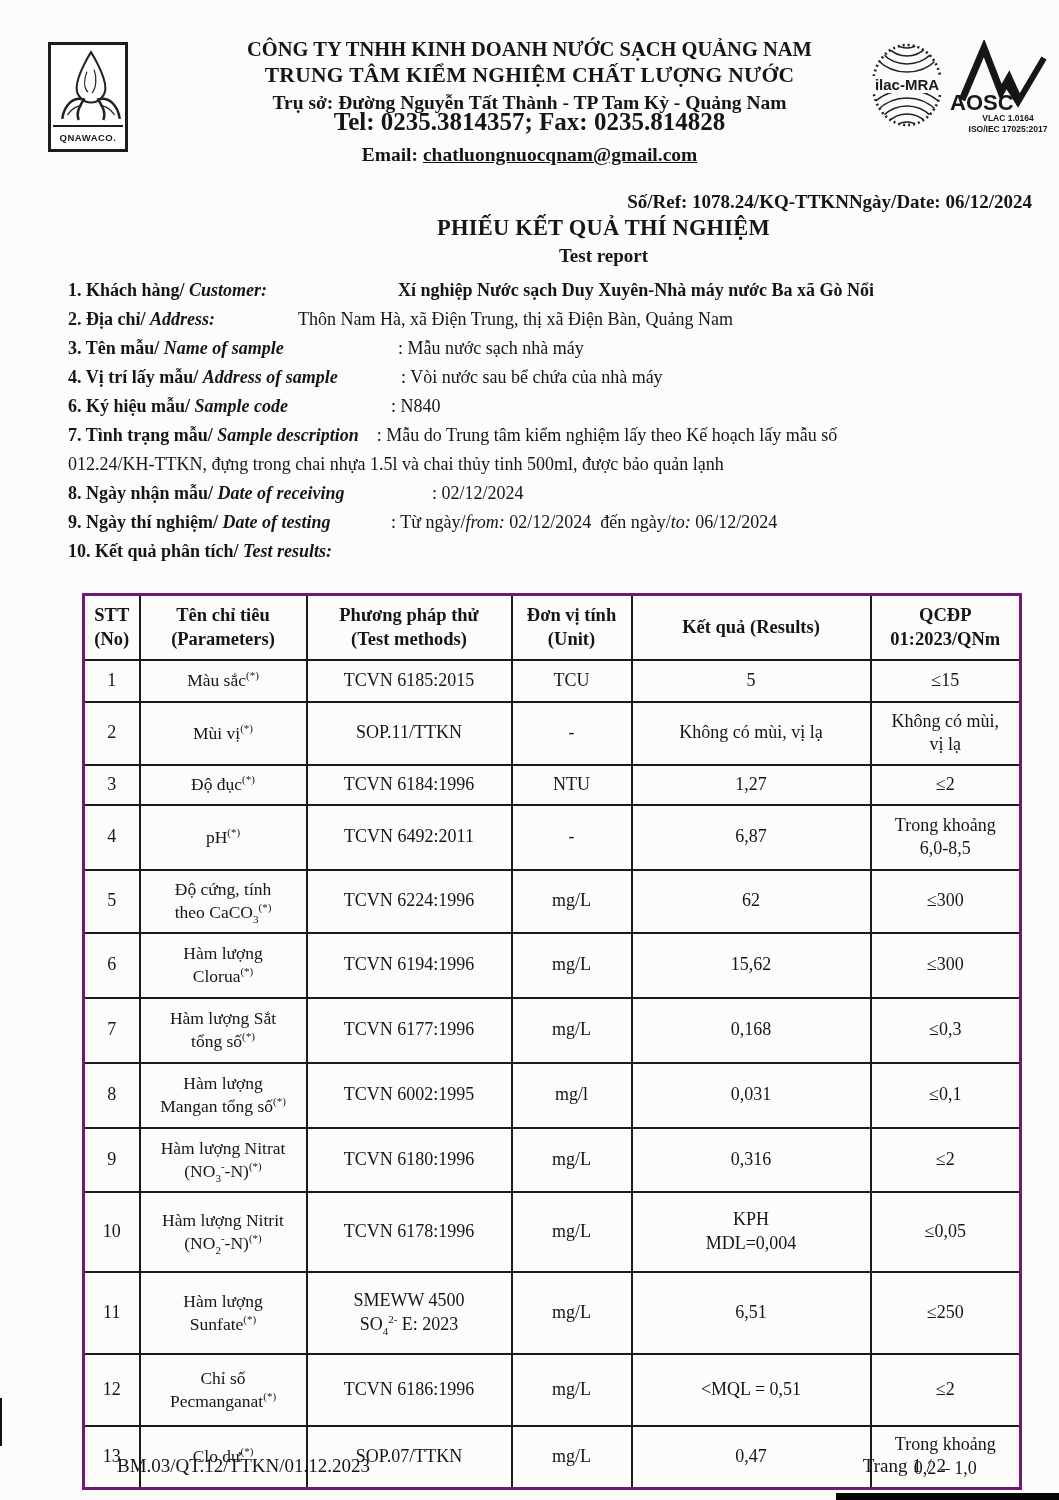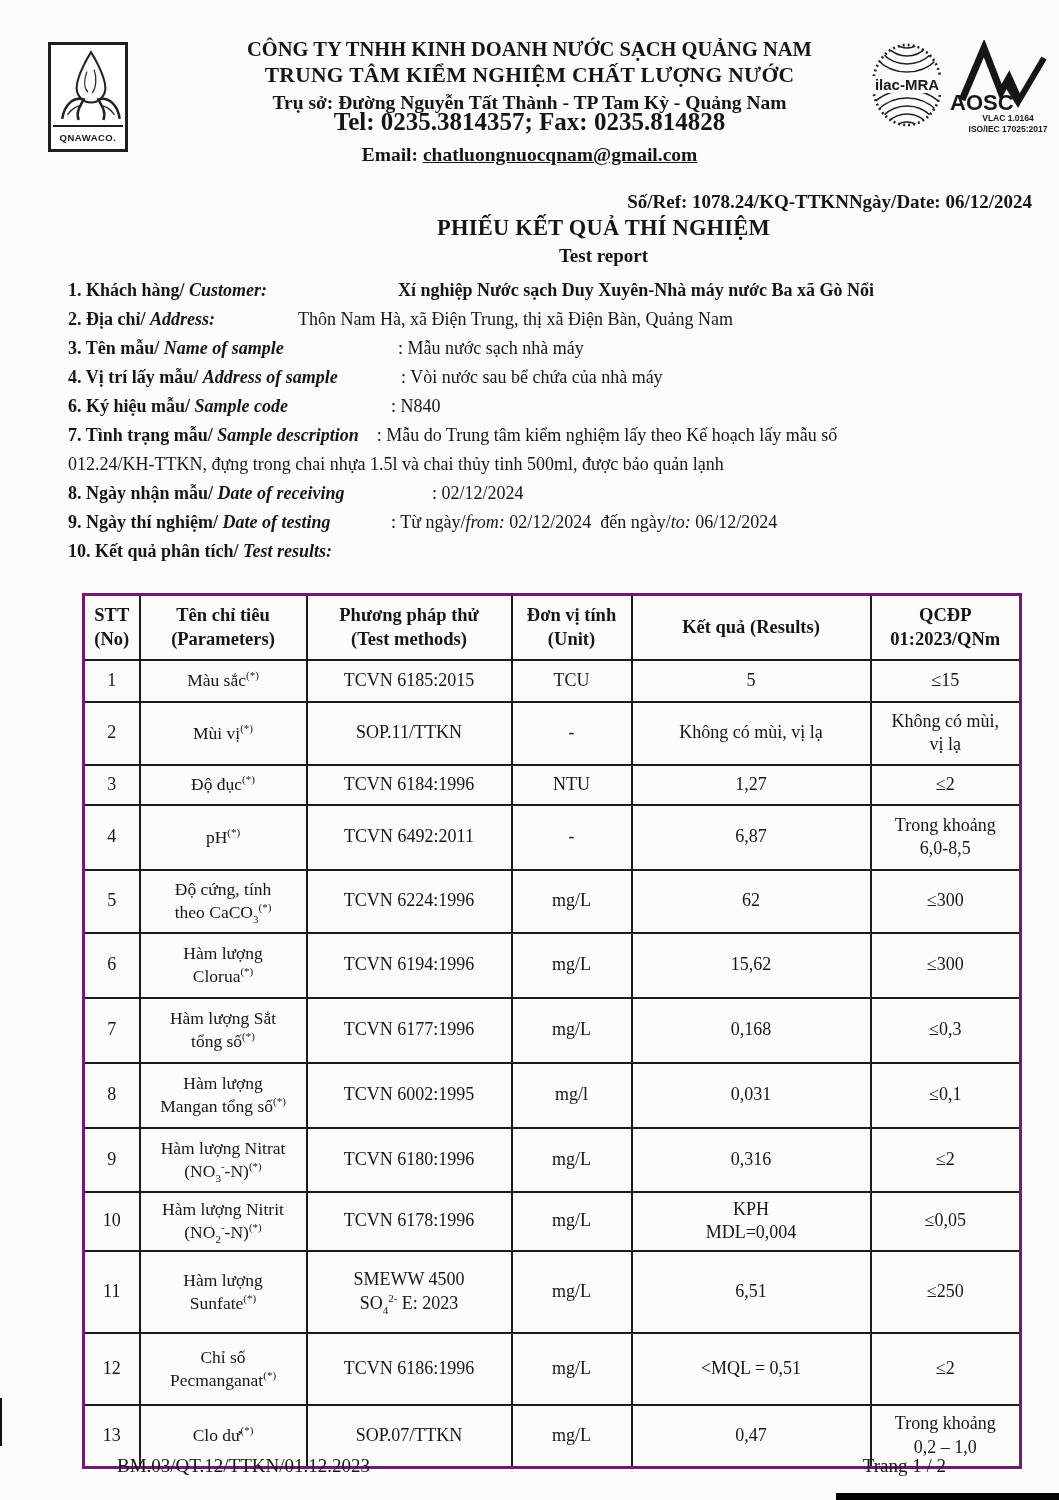--- a/index.html
+++ b/index.html
@@ -52,21 +52,21 @@
     padding:2px 4px;font-size:18px;line-height:1.3;overflow:hidden;}
   .results thead th{font-weight:bold;font-size:18.5px;}
   .results td.c-param{font-size:17.5px;}
   .results sup{font-size:11px;line-height:0;}
   .results sub{font-size:11px;line-height:0;}
   thead tr{height:65px;}
   tbody tr:nth-child(1){height:42px;}  tbody tr:nth-child(2){height:63px;}
   tbody tr:nth-child(3){height:40px;}  tbody tr:nth-child(4){height:65px;}
   tbody tr:nth-child(5){height:63px;}  tbody tr:nth-child(6){height:65px;}
   tbody tr:nth-child(7){height:65px;}  tbody tr:nth-child(8){height:65px;}
-  tbody tr:nth-child(9){height:64px;}  tbody tr:nth-child(10){height:59px;}
+  tbody tr:nth-child(9){height:64px;}  tbody tr:nth-child(10){height:80px;}
   tbody tr:nth-child(11){height:82px;} tbody tr:nth-child(12){height:72px;}
   tbody tr:nth-child(13){height:63px;}
   
   .footer{position:absolute;top:1455px;left:117px;right:113px;display:flex;
     justify-content:space-between;font-size:19px;}
   .scan-bar{position:absolute;left:836px;top:1493px;width:223px;height:7px;background:#050505;}
   .scan-edge{position:absolute;left:0;top:1398px;width:2px;height:48px;background:#111;}
 </style>
 </head>
 <body>

